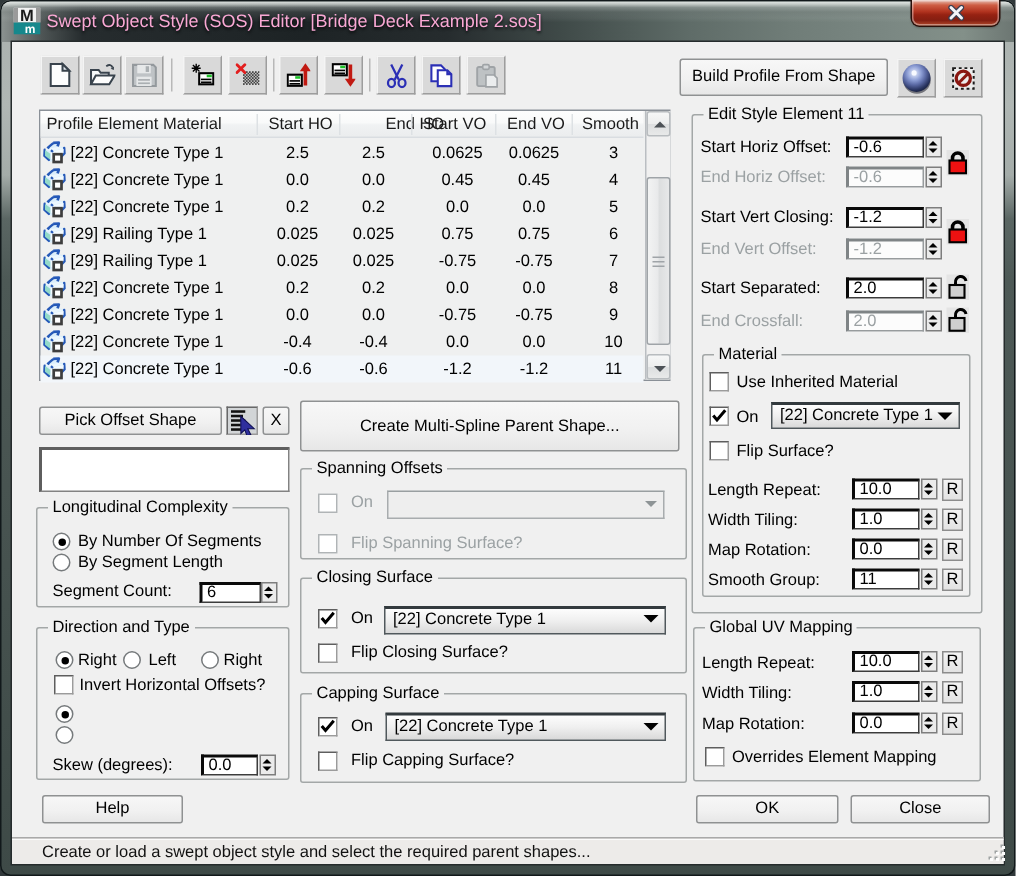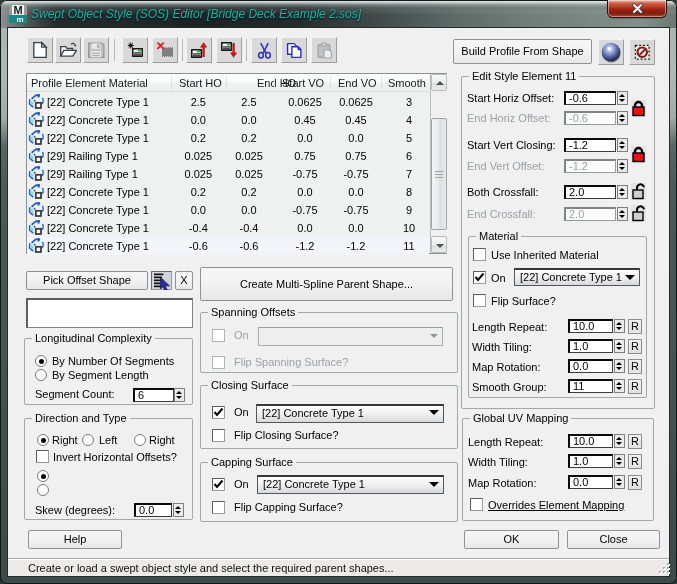--- a/index.html
+++ b/index.html
@@ -12,22 +12,22 @@
   border-radius:7px 7px 7px 7px;
   background:linear-gradient(180deg,#a9b0ad 0%, #b0b7b4 12%, #a4aca9 20%, #5a6663 25%, #4d5956 32%, #475350 60%, #3e4a47 100%);
   box-shadow:inset 0 0 0 1px #11181a;
 }
 #titlebar { position:absolute; left:1px; top:1px; width:675px; height:27px;
   border-radius:6px 6px 0 0;
   background:
     linear-gradient(180deg, rgba(236,240,238,0.95) 0px, rgba(210,216,213,0.8) 2px, rgba(170,178,176,0.5) 4px, rgba(130,138,136,0.25) 7px, rgba(255,255,255,0.06) 11px, rgba(0,0,0,0) 14px),
     linear-gradient(90deg,#8b9290 0%, #4e5555 4%, #262c2e 8%, #1d2325 30%, #262c2e 44%, #414c4a 56%, #5f6c68 68%, #707d78 78%, #7b8883 88%, #839089 95%, #6c7672 100%);
 }
-#title-text { position:absolute; left:31px; top:7px; color:#14b8a6; font-size:12px; white-space:nowrap;
-  text-shadow:0 1px 2px rgba(0,0,0,0.8);font-style:italic; }
+#title-text { position:absolute; left:31px; top:7px; color:#f9a8d4; font-size:12px; white-space:nowrap;
+  text-shadow:0 1px 2px rgba(0,0,0,0.8); }
 #app-icon { position:absolute; left:9px; top:5px; width:18px; height:18px; }
 
 #closebtn { position:absolute; left:608px; top:0px; width:58px; height:17px;
   border-radius:0 0 5px 5px;
   background:linear-gradient(180deg,#e7c4b8 0%, #ce5e44 20%, #b23420 45%, #962212 58%, #841e11 80%, #b24a2c 100%);
   box-shadow:inset 0 0 0 1px rgba(255,255,255,0.4), 0 0 0 1px #2a100a, 0 1px 2px rgba(0,0,0,0.5);
 }
 #closebtn svg { position:absolute; left:24px; top:3px; }
 
 #client { position:absolute; left:8px; top:28px; width:661px; height:548px;
@@ -606,21 +606,21 @@
 <div class="spin" style="left:617px; top:159px; height:14px;">
     <i class="up"></i>
     <i class="dn"></i>
   </div>
 <div class="locksq" style="left:631px; top:146px;">
   <svg width="15" height="17" viewBox="0 0 15 17">
     <path d="M4,7 V5.5 a3.5,3.5 0 0 1 7,0 V7" fill="none" stroke="#000" stroke-width="2.4"></path>
     <rect x="2" y="7" width="11" height="8.5" fill="#ee1111" stroke="#000" stroke-width="1.4"></rect>
   </svg>
 </div>
-<div class="lab" style="left:467px; top:186px;">Both Crossfall:</div>
+<div class="lab" style="left:467px; top:186px;">Start Separated:</div>
 <div class="edit" style="left:564px; top:185px; width:52px; height:14px;">2.0</div>
 <div class="spin" style="left:617px; top:185px; height:14px;">
     <i class="up"></i>
     <i class="dn"></i>
   </div>
 <div class="locksq" style="left:631px; top:183px;">
   <svg width="15" height="17" viewBox="0 0 15 17">
     <path d="M6,7 V5.5 a3.5,3.5 0 0 1 7,-1.2" fill="none" stroke="#000" stroke-width="2"></path>
     <rect x="2" y="7" width="10" height="8.5" fill="#cfcfcf" stroke="#000" stroke-width="1.4"></rect>
   </svg>
@@ -696,16 +696,16 @@
   </div>
 <div class="rbtn" style="left:628px; top:454px;">R</div>
 <div class="lab" style="left:468px; top:477px;">Map Rotation:</div>
 <div class="edit" style="left:568px; top:475px; width:45px; height:14px;">0.0</div>
 <div class="spin" style="left:614px; top:475px; height:14px;">
     <i class="up"></i>
     <i class="dn"></i>
   </div>
 <div class="rbtn" style="left:628px; top:475px;">R</div>
 <div class="chk" style="left:470px; top:498px;"></div>
-<div class="lab" style="left:488px; top:499px;text-decoration:underline;">Overrides Element Mapping</div>
+<div class="lab" style="left:488px; top:499px;">Overrides Element Mapping</div>
 
 <div class="btn" style="left:464px; top:530px; width:95px; height:19px; line-height:17px;">OK</div>
 <div class="btn" style="left:567px; top:530px; width:93px; height:19px; line-height:17px;">Close</div>
 
 </body></html>

